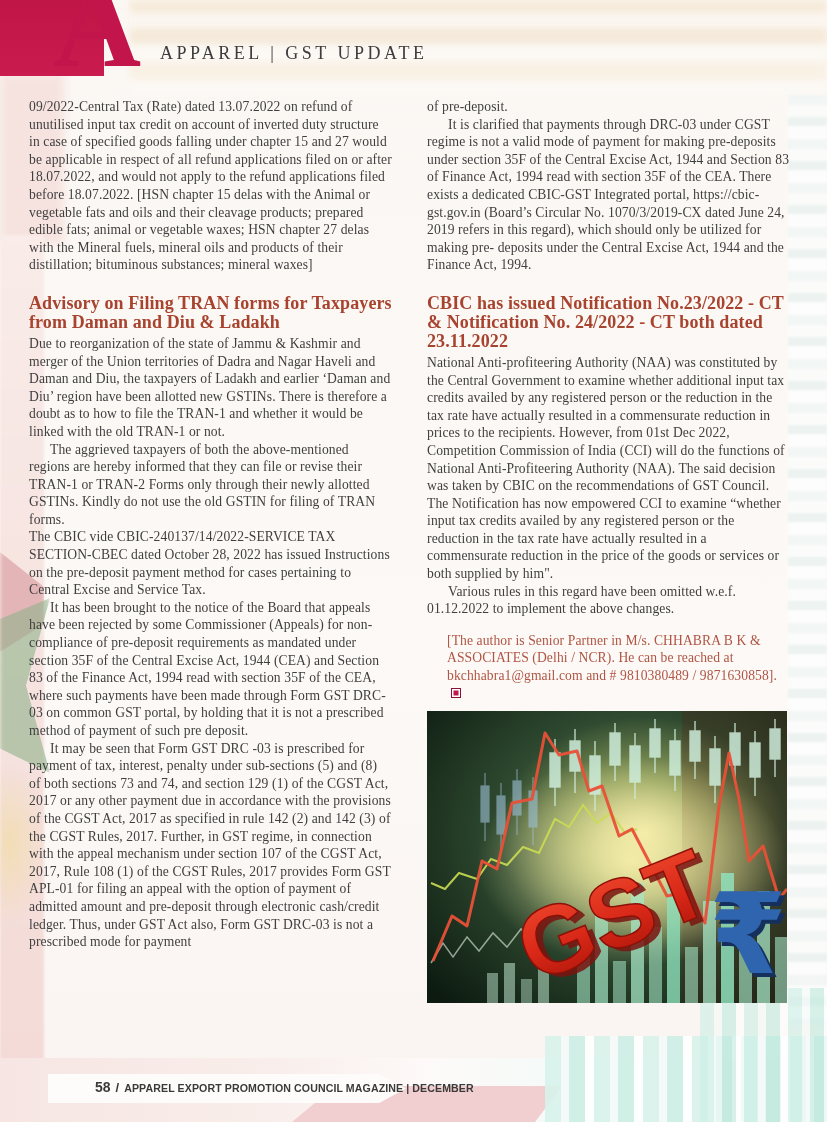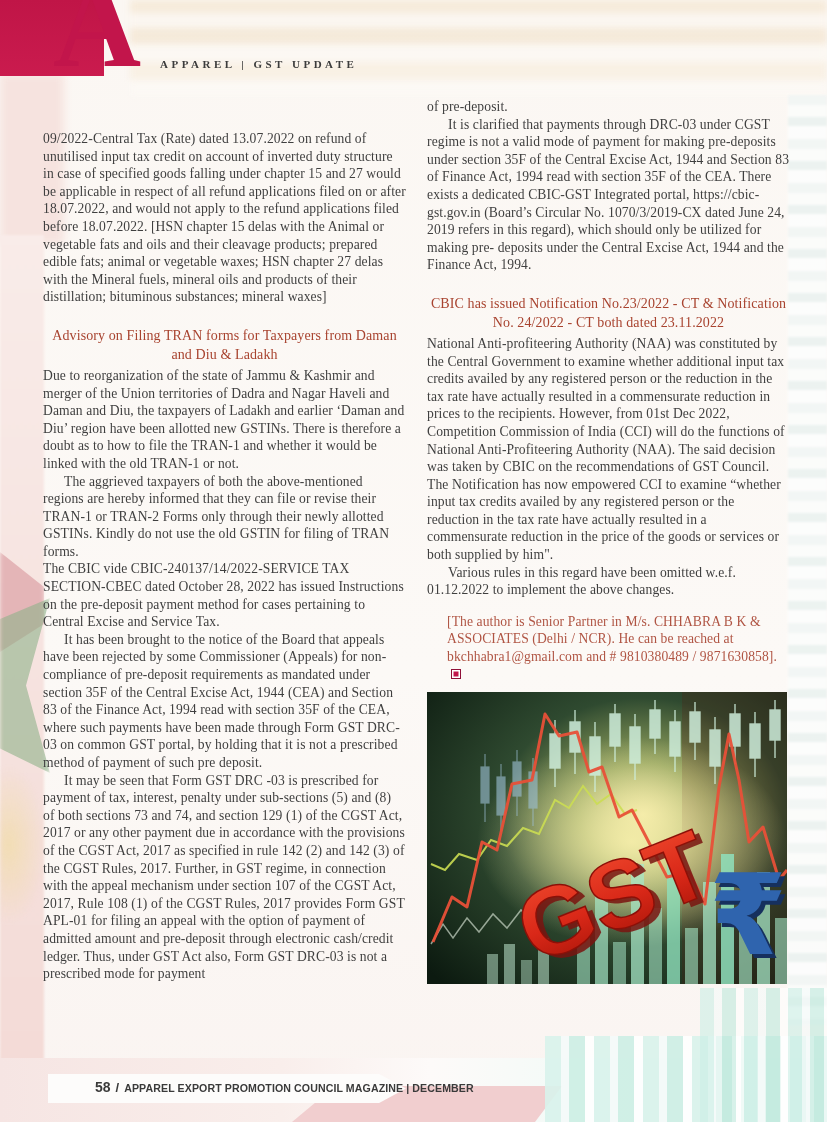--- a/index.html
+++ b/index.html
@@ -36,30 +36,30 @@
     background:repeating-linear-gradient(90deg,#D9F3EC 0 16px,#F5FBFA 16px 24px,#CDEFE5 24px 40px,#FFFFFF 40px 49px);
     filter:blur(.5px);}
   .teal-bars-tall{left:700px;top:988px;width:127px;height:134px;opacity:.6;
     background:repeating-linear-gradient(90deg,#CBEFE6 0 14px,#F5FBFA 14px 22px,#BFEADD 22px 36px,#FFFFFF 36px 44px);
     filter:blur(.5px);}
   
   .logo-block{position:absolute;left:0;top:0;width:104px;height:76px;
     background:linear-gradient(180deg,#C01547,#CA1B4E);}
   .logo-letter{position:absolute;left:53px;top:-36px;font-size:122px;line-height:1;
     font-family:"Liberation Serif",serif;font-weight:bold;color:#C2154B;}
-  .header-title{position:absolute;left:160px;top:58px;font-size:11px;letter-spacing:3.5px;
-    color:#3C3C3C;font-family:"Liberation Serif",serif;font-weight:bold;}
+  .header-title{position:absolute;left:160px;top:43px;font-size:18px;letter-spacing:3.5px;
+    color:#3C3C3C;font-family:"Liberation Serif",serif;}
   
   .col{position:absolute;top:98px;width:363px;font-size:13.6px;line-height:17.6px;
     letter-spacing:.1px;color:#3F3F3F;}
-  .col-left{left:43px;margin-top:32px;}
+  .col-left{left:29px;}
   .col-right{left:427px;}
   .para{margin:0;}
   .indent{text-indent:21px;}
-  h2.sec{font-size:14px;line-height:19px;font-weight:normal;color:#A8432F;margin:20px 0 3px 0;text-align:center;}
+  h2.sec{font-size:18px;line-height:19px;font-weight:bold;color:#A8432F;margin:20px 0 3px 0;}
   .author-note{margin-top:14px;color:#B05544;margin-left:20px;}
   .end-marker{display:inline-block;width:8px;height:8px;background:#C2154B;
     border:1px solid #8F0F38;margin-left:4px;vertical-align:baseline;
     box-shadow:inset 0 0 0 1.5px #fff;}
   
   .gst-figure{margin-top:9px;width:360px;height:292px;display:block;}
   
   .footer-arrow{position:absolute;left:48px;top:1074px;width:358px;height:29px;background:#FDFCFB;
     clip-path:polygon(0 0,92.5% 0,100% 50%,92.5% 100%,0 100%);}
   .footer-text{position:absolute;left:95px;top:1079px;display:flex;align-items:baseline;gap:5px;

